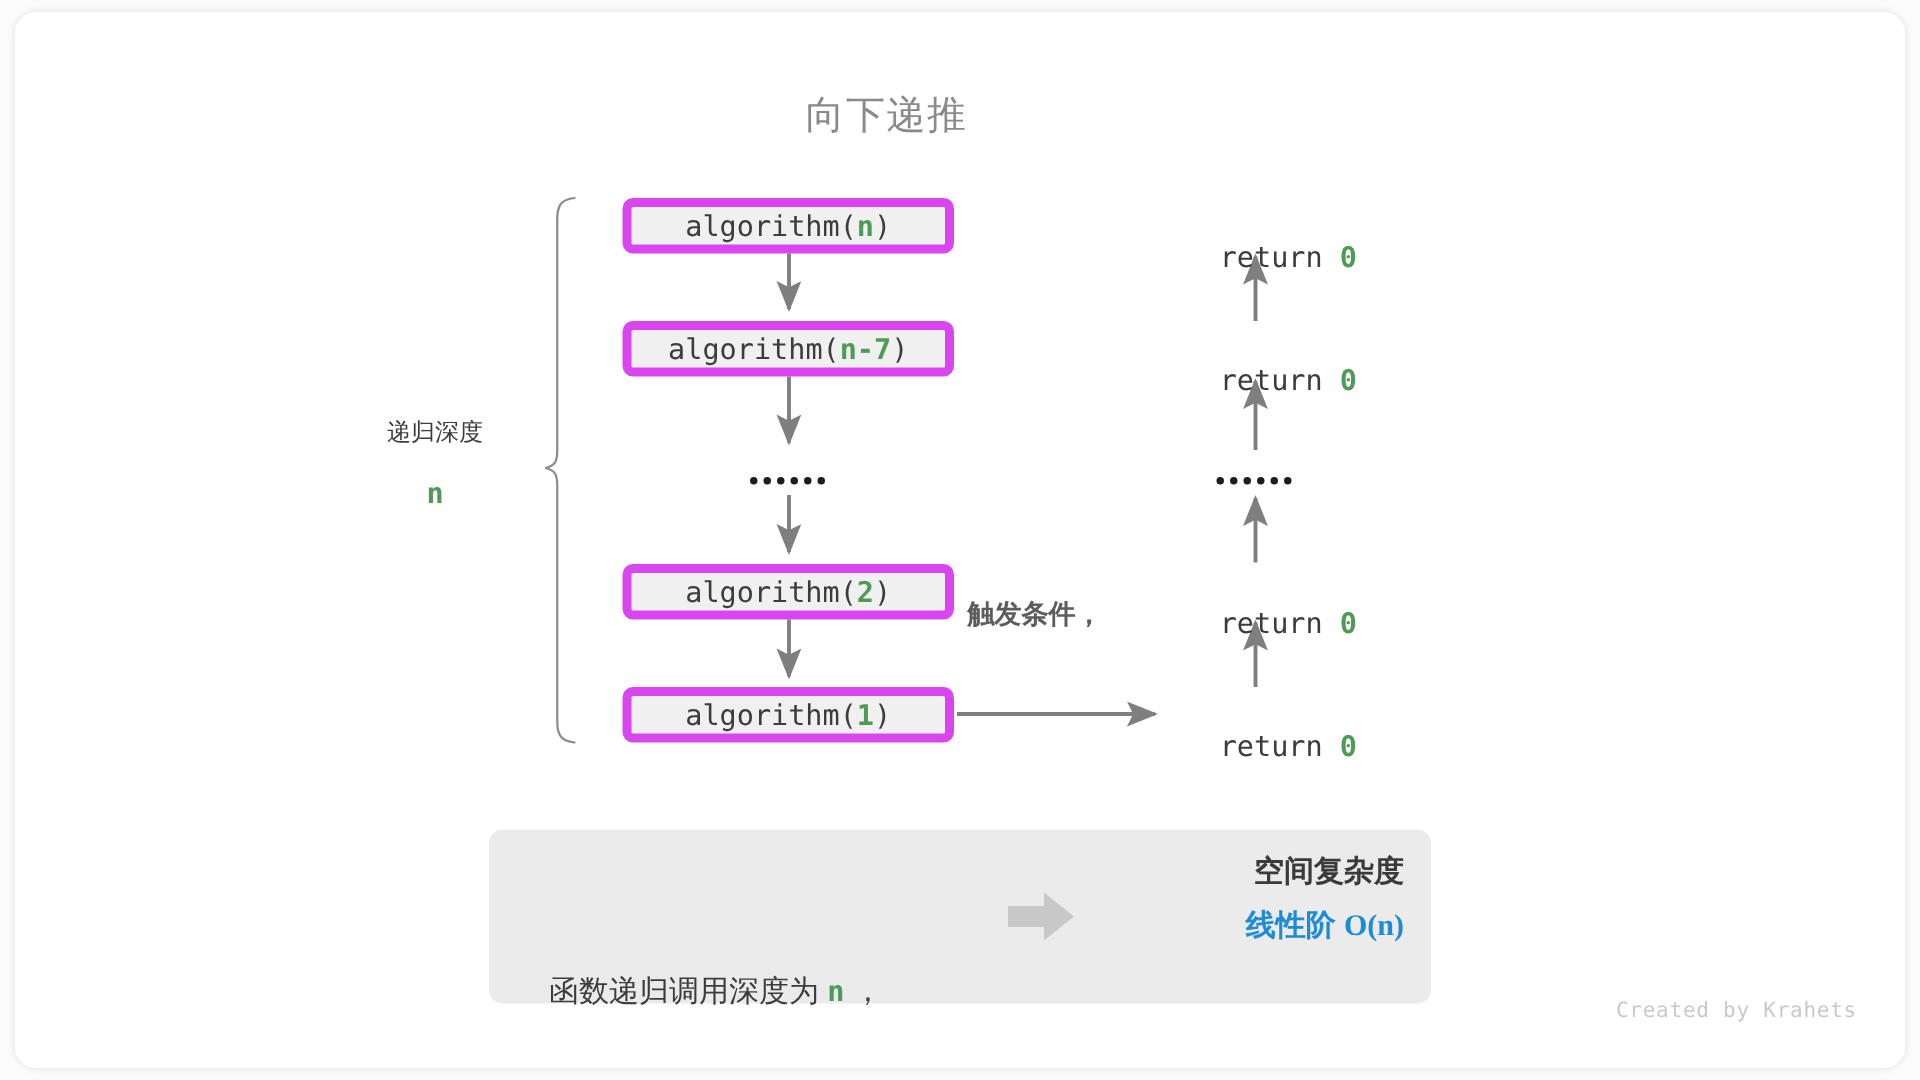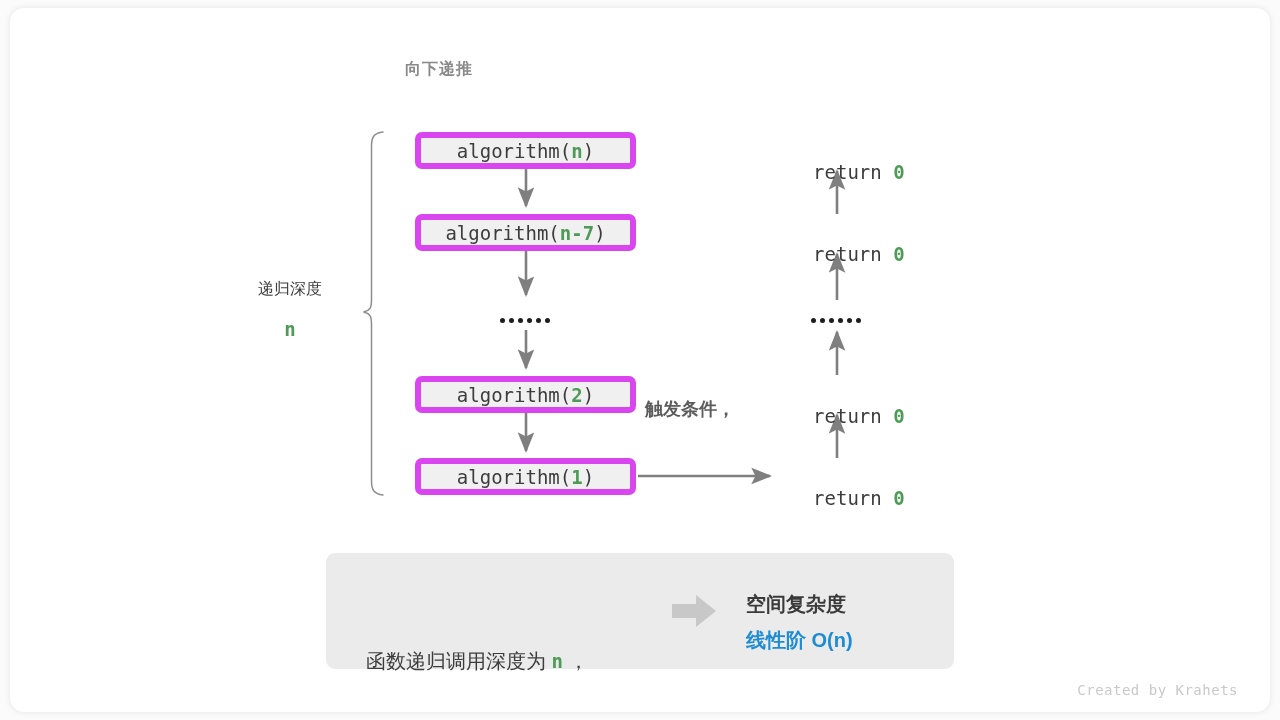--- a/index.html
+++ b/index.html
@@ -20,26 +20,26 @@
     left: 10px; top: 8px;
     width: 1260px; height: 704px;
     background: #ffffff;
     border-radius: 14px;
     box-shadow: 0 0 6px rgba(0,0,0,0.10);
   }
 
   
   .col-header {
     position: absolute;
-    font-size: 16px;
-    font-weight: bold;
+    font-size: 26px;
+    font-weight: normal;
     color: #8a8a8a;
     letter-spacing: 1px;
     white-space: nowrap;
-    text-align: left;
+    text-align: right;
   }
   #hdr-left  { left: 405px; top: 59px; width: 240px; }
   #hdr-right { left: 716px; top: 59px; width: 240px; }
 
   
   .call-box {
     position: absolute;
     left: 415px;
     width: 221px;
     height: 37px;
@@ -144,47 +144,47 @@
        font-family: "DejaVu Sans Mono","Liberation Mono",monospace; font-size:19px; }
 
   #summary-arrow {
     position: absolute;
     left: 346px; top: 40px;
     width: 46px; height: 36px;
   }
 
   #summary-right {
     position: absolute;
-    left: 420px; top: 34px;
+    left: 420px; top: 11px;
     width: 190px;
-    text-align: left;
+    text-align: right;
   }
   #sr-title {
     font-size: 20px;
     font-weight: bold;
     color: #3a3a3a;
     line-height: 1.78;
     white-space: nowrap;
   }
   #sr-value {
     font-size: 20px;
     font-weight: bold;
     color: #1e8cd4;
     line-height: 1.78;
     white-space: pre;
   }
   #sr-value .mono {
-    font-family: Liberation Sans, sans-serif;
+    font-family: Liberation Serif, serif;
     font-size: 20px;
   }
 
   
   #footer {
     position: absolute;
-    right: 42px; bottom: 22px;
+    right: 42px; bottom: 38px;
     font-family: "DejaVu Sans Mono", "Liberation Mono", monospace;
     font-size: 14px;
     color: #c9c9c9;
     letter-spacing: 0.5px;
   }
 </style>
 </head>
 <body>
 
 <div id="canvas">

